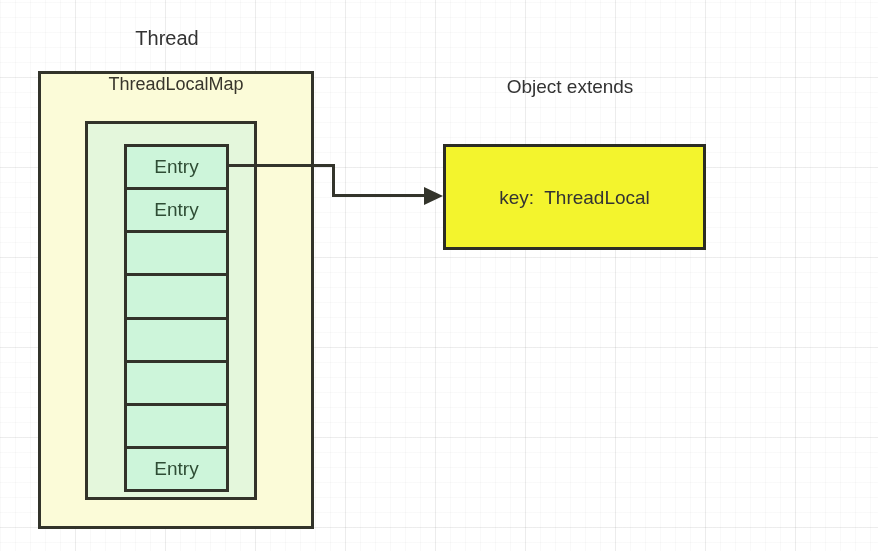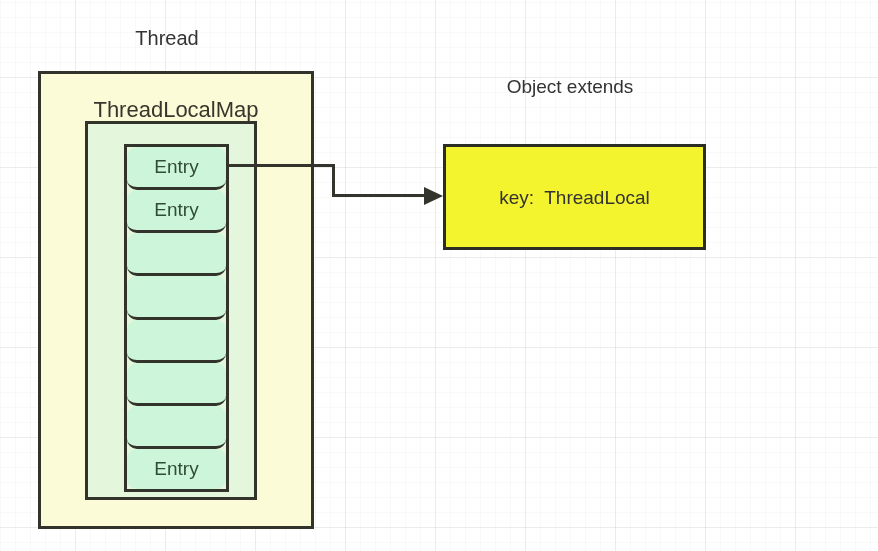--- a/index.html
+++ b/index.html
@@ -28,23 +28,23 @@
     text-align: center;
     font-size: 20px;
     color: #333333;
   }
   .outer-box {
     left: 38px; top: 71px; width: 276px; height: 458px;
     border: 3px solid #32332a;
     background: #fbfbd8;
   }
   .map-label {
-    left: 38px; top: 97px; width: 276px;
+    left: 38px; top: 74px; width: 276px;
     text-align: center;
-    font-size: 22px;
+    font-size: 18px;
     color: #38362c;
   }
   .inner-box {
     left: 85px; top: 121px; width: 172px; height: 379px;
     border: 3px solid #32332a;
     background: #e4f7dc;
   }
   .stack {
     left: 124px; top: 144px; width: 105px; height: 348px;
     border: 3px solid #32332a;
@@ -53,21 +53,20 @@
   }
   .cell {
     flex: 1;
     background: #cdf5da;
     border-bottom: 3px solid #32332a;
     display: flex;
     align-items: center;
     justify-content: center;
     font-size: 19px;
     color: #2f4d35;
-    border-radius: 10px;
   }
   .cell:last-child { border-bottom: none; }
 
   .arrow-seg { background: #33342b; }
   .seg1 { left: 228px; top: 164px; width: 107px; height: 3px; }
   .seg2 { left: 332px; top: 164px; width: 3px;  height: 33px; }
   .seg3 { left: 332px; top: 194px; width: 94px; height: 3px; }
   .arrow-head {
     left: 424px; top: 187px;
     width: 0; height: 0;

